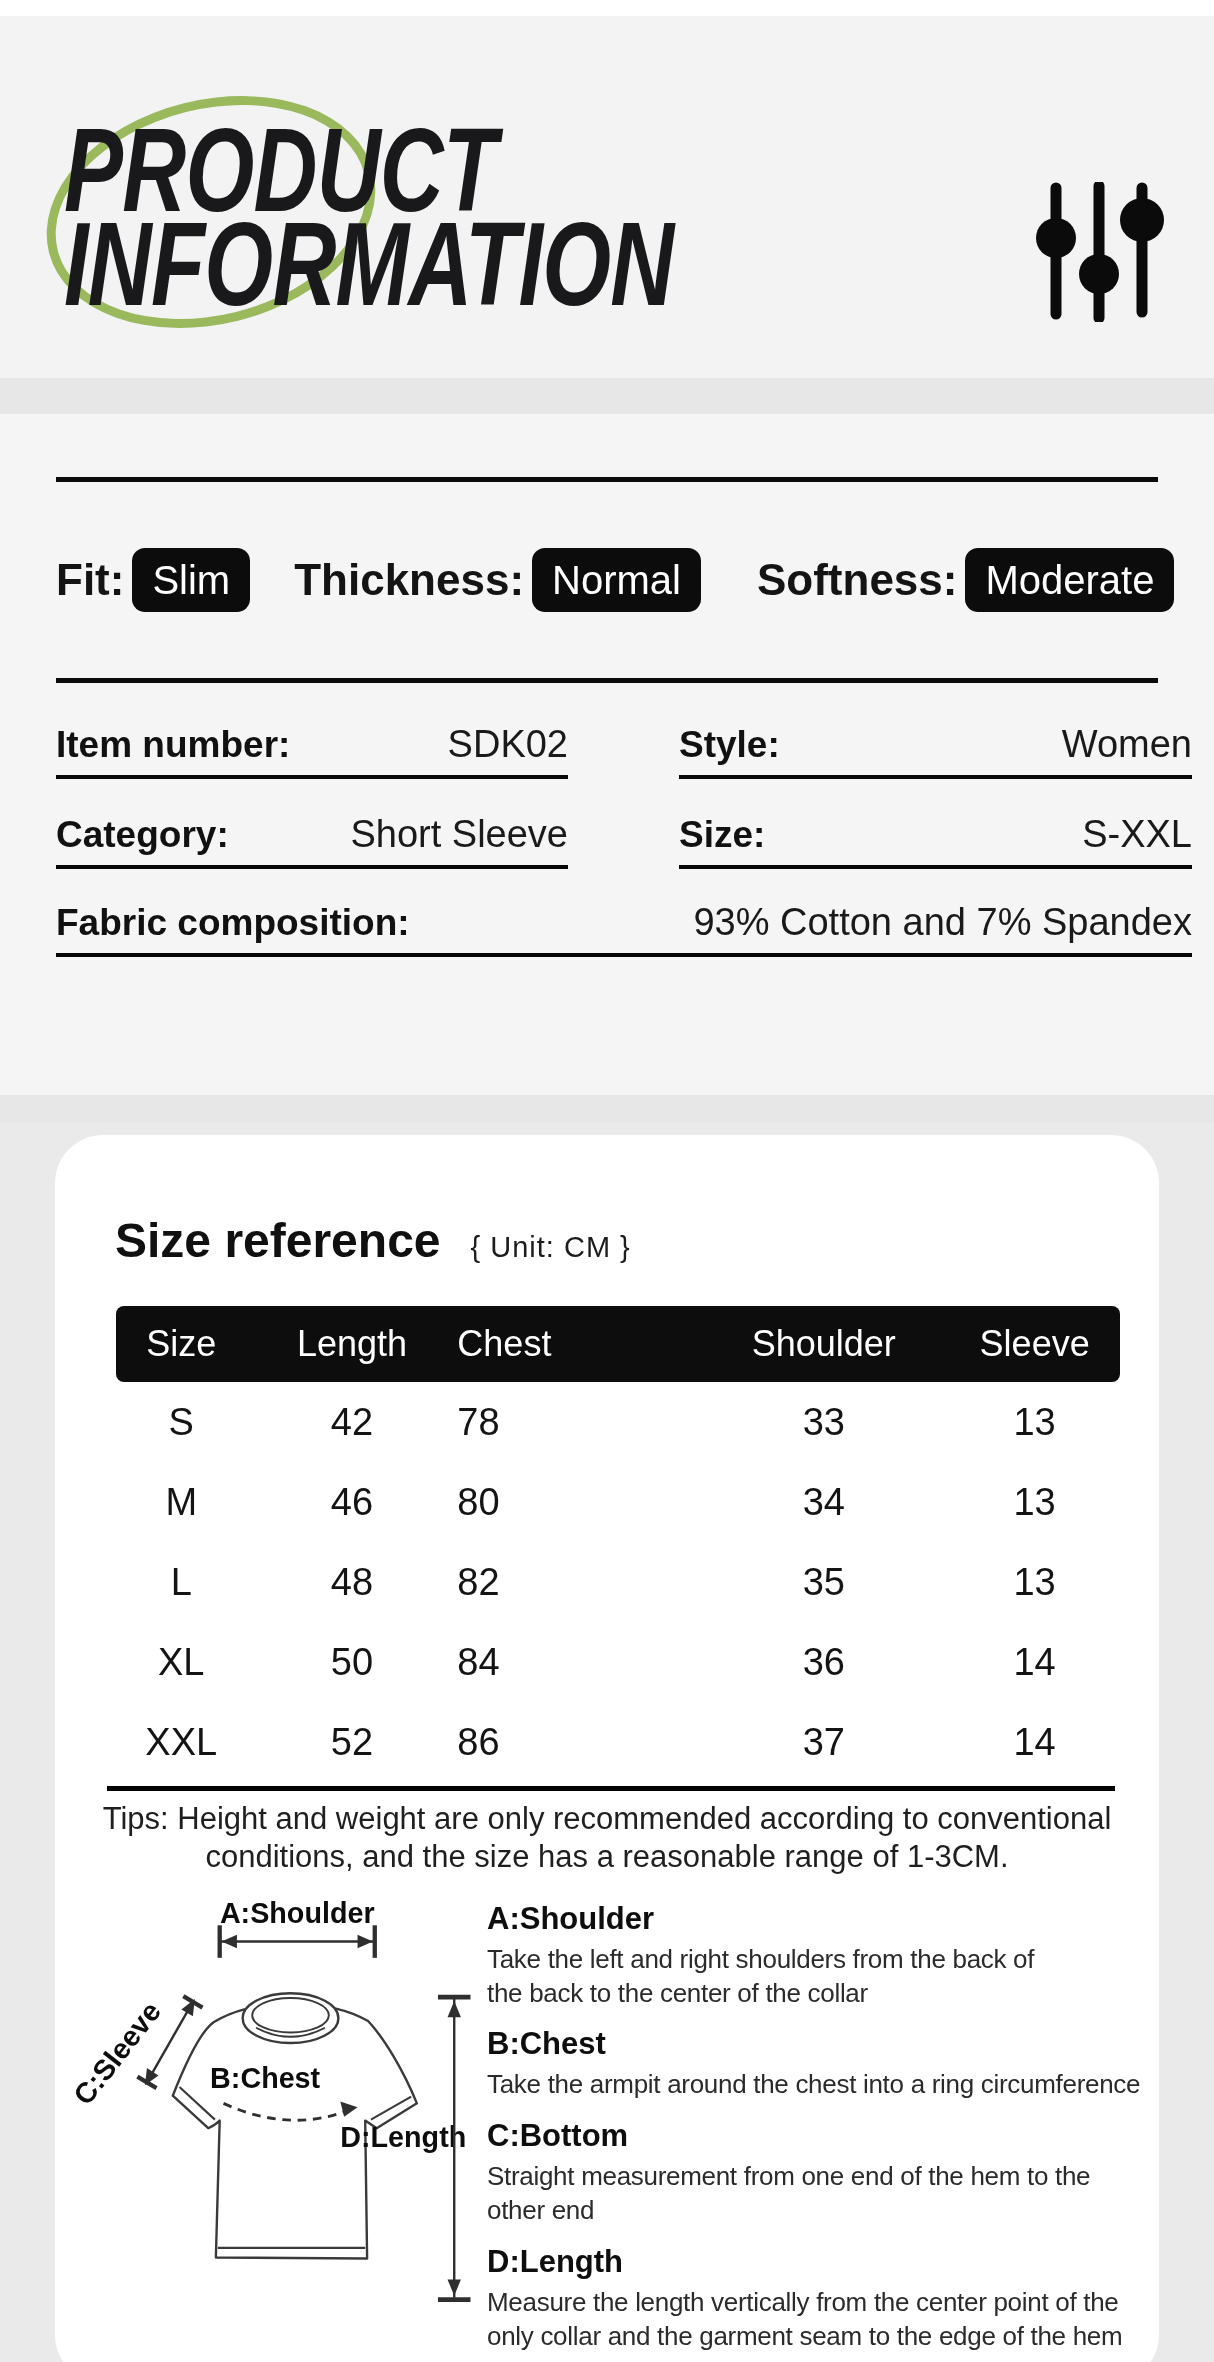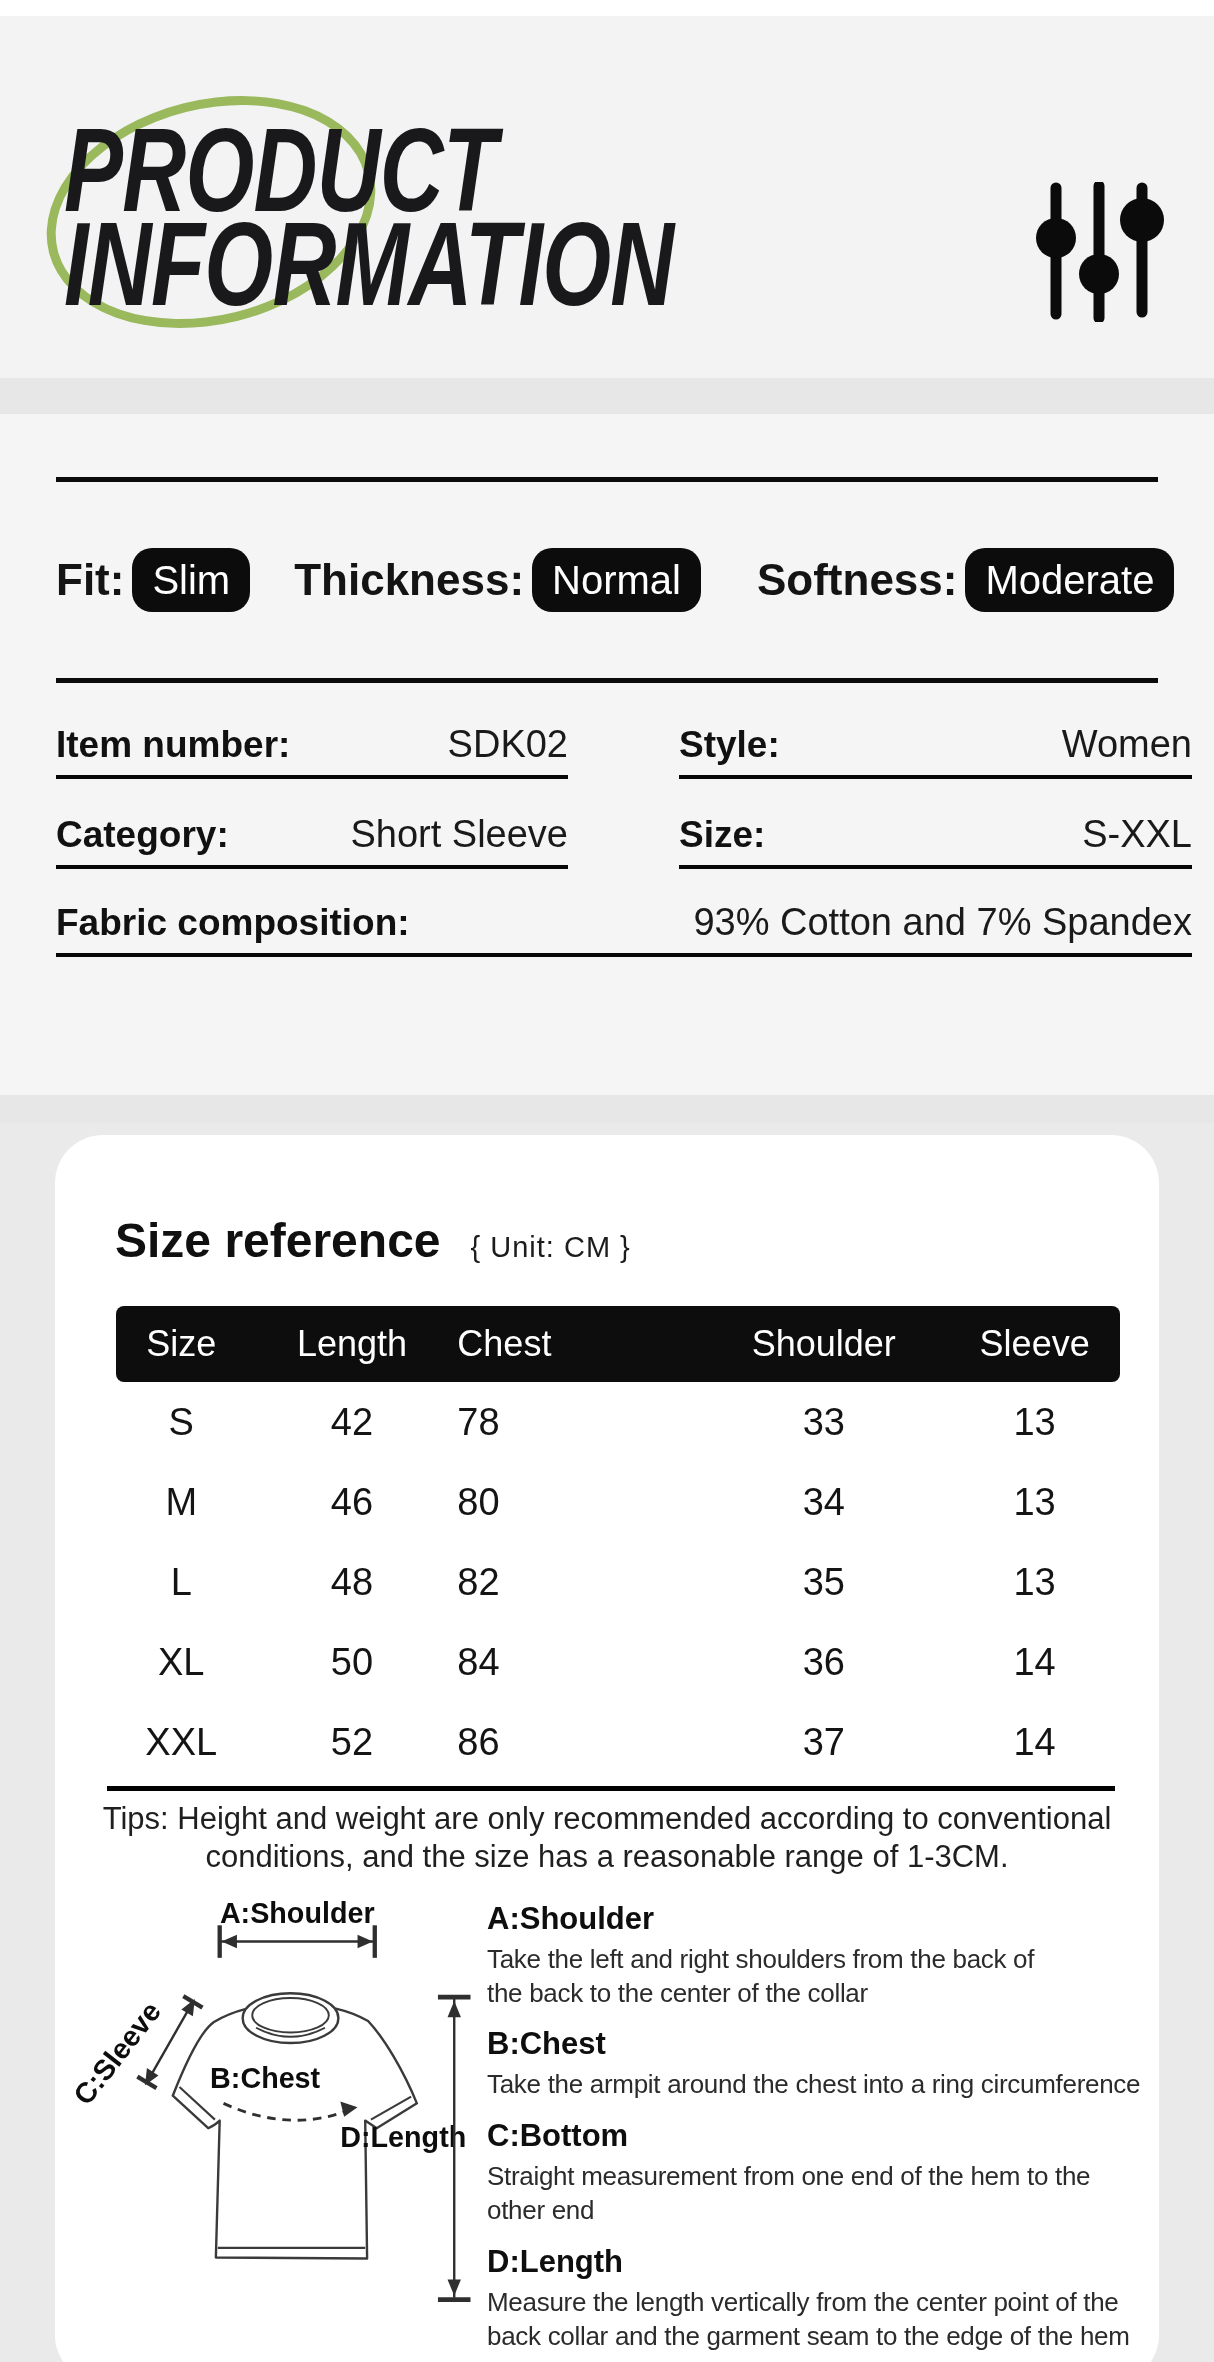--- a/index.html
+++ b/index.html
@@ -21,21 +21,21 @@
   .band2{height:28px;background:#e7e7e8;}
 
   
   .info-sec{background:#f5f5f6;padding:0 56px;height:618px;box-sizing:border-box;}
   .rule{height:5px;background:#0b0b0b;}
   .rule-top{margin-top:63px;}
   .rule-mid{margin-top:66px;}
   .fit-row{margin-top:66px;height:64px;display:flex;align-items:center;}
   .attr-label{font-size:44px;font-weight:700;color:#141414;white-space:nowrap;}
   .badge{background:#0c0c0c;color:#ffffff;font-size:40px;height:64px;display:flex;
-         align-items:center;padding:0 20px;border-radius:20px;margin-left:8px;white-space:nowrap;}
+         align-items:center;padding:0 20px;border-radius:13px;margin-left:8px;white-space:nowrap;}
   .gap-a{margin-left:44px;} .gap-b{margin-left:56px;}
 
   .detail-grid{display:grid;grid-template-columns:512px 513px;column-gap:111px;
                grid-template-rows:96px 90px 88px;}
   .dcell{display:flex;align-items:flex-end;justify-content:space-between;
          border-bottom:4px solid #070707;padding-bottom:9px;}
   .dcell.full{grid-column:1 / -1;}
   .dlabel{font-size:37px;font-weight:700;color:#111111;white-space:nowrap;}
   .dvalue{font-size:38px;color:#1a1a1a;white-space:nowrap;}
 
@@ -249,20 +249,20 @@
 
           <div class="g-head">B:Chest</div>
           <div class="g-line">Take the armpit around the chest into a ring circumference</div>
 
           <div class="g-head">C:Bottom</div>
           <div class="g-line">Straight measurement from one end of the hem to the</div>
           <div class="g-line">other end</div>
 
           <div class="g-head">D:Length</div>
           <div class="g-line">Measure the length vertically from the center point of the</div>
-          <div class="g-line">back collar and the garment seam to the edge of the hem</div>
+          <div class="g-line">only collar and the garment seam to the edge of the hem</div>
         </div>
       </div>
 
     </div>
   </section>
 
 </div>
 
 </body></html>

